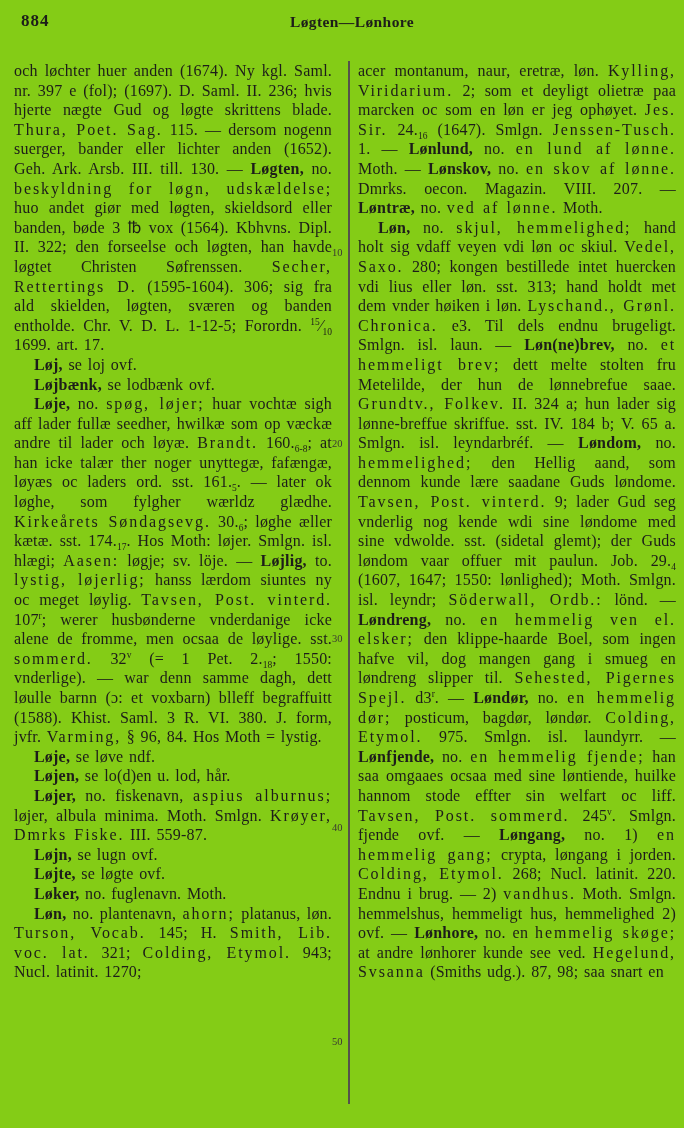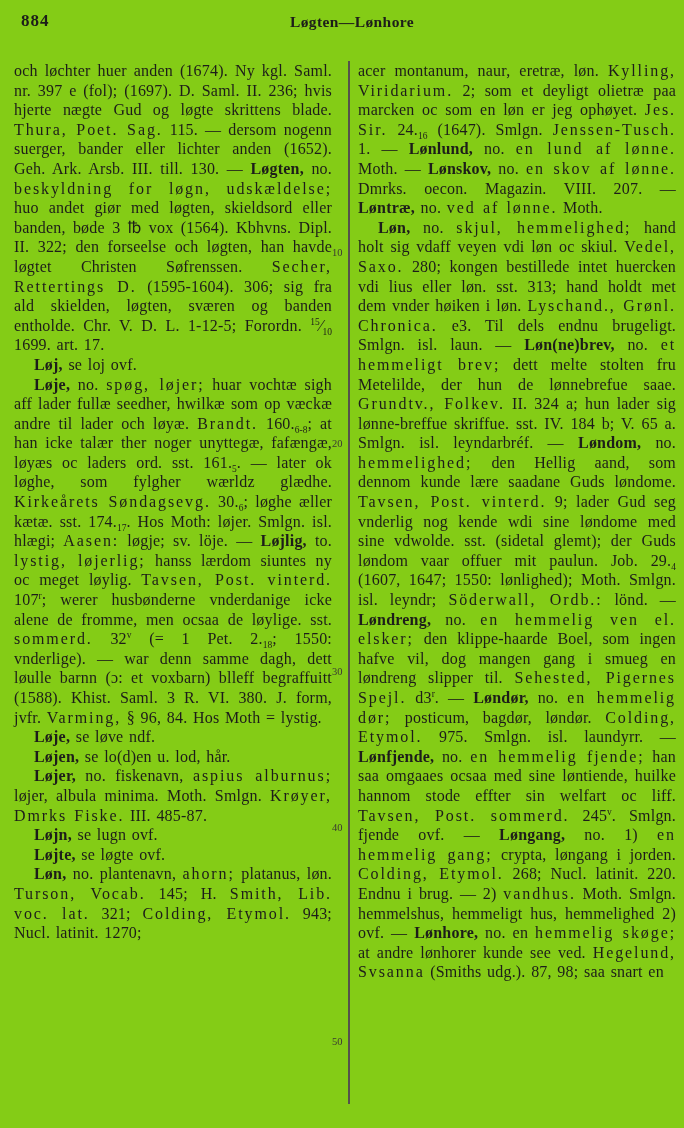--- a/index.html
+++ b/index.html
@@ -62,34 +62,36 @@
 <body>
 
 <div class="page">
   <div class="pagenum">884</div>
   <div class="running-title">Løgten—Lønhore</div>
 
   <div class="columns">
     <div class="col col-left" id="col-left">
         <p class="para"><span>och løchter huer anden (1674). Ny kgl. Saml. nr. 397 e (fol); (1697). D. Saml. II. 236; hvis hjerte nægte Gud og løgte skrittens blade. </span><span class="sp">Thura, Poet. Sag.</span><span> 115. — dersom nogenn suerger, bander eller lichter anden (1652). Geh. Ark. Arsb. III. till. 130. — </span><span class="b">Løgten,</span><span> no. </span><span class="sp">beskyldning for løgn, udskældelse;</span><span> huo andet giør med løgten, skieldsord eller banden, bøde 3 ℔ vox (1564). Kbhvns. Dipl. II. 322; den forseelse och løgten, han havde løgtet Christen Søfrenssen. </span><span class="sp">Secher, Rettertings D.</span><span> (1595-1604). 306; sig fra ald skielden, løgten, sværen og banden entholde. Chr. V. D. L. 1-12-5; Forordn. </span><span class="sup">15</span><span>⁄</span><span class="sub">10</span><span> 1699. art. 17.</span></p>
         <p class="para indent"><span class="b">Løj,</span><span> se loj ovf.</span></p>
+        <p class="para indent"><span class="b">Løjbænk,</span><span> se lodbænk ovf.</span></p>
         <p class="para indent"><span class="b">Løje,</span><span> no. </span><span class="sp">spøg, løjer;</span><span> huar vochtæ sigh aff lader fullæ seedher, hwilkæ som op væckæ andre til lader och løyæ. </span><span class="sp">Brandt.</span><span> 160.</span><span class="sub">6-8</span><span>; at han icke talær ther noger unyttegæ, fafængæ, løyæs oc laders ord. sst. 161.</span><span class="sub">5</span><span>. — later ok løghe, som fylgher wærldz glædhe. </span><span class="sp">Kirkeårets Søndagsevg.</span><span> 30.</span><span class="sub">6</span><span>; løghe æller kætæ. sst. 174.</span><span class="sub">17</span><span>. Hos Moth: løjer. Smlgn. isl. hlægi; </span><span class="sp">Aasen:</span><span> løgje; sv. löje. — </span><span class="b">Løjlig,</span><span> to. </span><span class="sp">lystig, løjerlig;</span><span> hanss lærdom siuntes ny oc meget løylig. </span><span class="sp">Tavsen, Post. vinterd.</span><span> 107</span><span class="sup">r</span><span>; werer husbønderne vnderdanige icke alene de fromme, men ocsaa de løylige. sst. </span><span class="sp">sommerd.</span><span> 32</span><span class="sup">v</span><span> (= 1 Pet. 2.</span><span class="sub">18</span><span>; 1550: vnderlige). — war denn samme dagh, dett løulle barnn (ɔ: et voxbarn) blleff begraffuitt (1588). Khist. Saml. 3 R. VI. 380. J. form, jvfr. </span><span class="sp">Varming,</span><span> § 96, 84. Hos Moth = lystig.</span></p>
         <p class="para indent"><span class="b">Løje,</span><span> se løve ndf.</span></p>
         <p class="para indent"><span class="b">Løjen,</span><span> se lo(d)en u. lod, hår.</span></p>
-        <p class="para indent"><span class="b">Løjer,</span><span> no. fiskenavn, </span><span class="sp">aspius alburnus;</span><span> løjer, albula minima. Moth. Smlgn. </span><span class="sp">Krøyer, Dmrks Fiske.</span><span> III. 485-87.</span></p>
+        <p class="para indent"><span class="b">Løjer,</span><span> no. fiskenavn, </span><span class="sp">aspius alburnus;</span><span> løjer, albula minima. Moth. Smlgn. </span><span class="sp">Krøyer, Dmrks Fiske.</span><span> III. 559-87.</span></p>
         <p class="para indent"><span class="b">Løjn,</span><span> se lugn ovf.</span></p>
         <p class="para indent"><span class="b">Løjte,</span><span> se løgte ovf.</span></p>
+        <p class="para indent"><span class="b">Løker,</span><span> no. fuglenavn. Moth.</span></p>
         <p class="para indent"><span class="b">Løn,</span><span> no. plantenavn, </span><span class="sp">ahorn;</span><span> platanus, løn. </span><span class="sp">Turson, Vocab.</span><span> 145; H. </span><span class="sp">Smith, Lib. voc. lat.</span><span> 321; </span><span class="sp">Colding, Etymol.</span><span> 943; Nucl. latinit. 1270;</span></p>
       </div>
     <div class="divider"></div>
     <div class="col col-right" id="col-right">
         <p class="para"><span>acer montanum, naur, eretræ, løn. </span><span class="sp">Kylling, Viridarium.</span><span> 2; som et deyligt olietræ paa marcken oc som en løn er jeg ophøyet. </span><span class="sp">Jes. Sir.</span><span> 24.</span><span class="sub">16</span><span> (1647). Smlgn. </span><span class="sp">Jenssen-Tusch.</span><span> 1. — </span><span class="b">Lønlund,</span><span> no. </span><span class="sp">en lund af lønne.</span><span> Moth. — </span><span class="b">Lønskov,</span><span> no. </span><span class="sp">en skov af lønne.</span><span> Dmrks. oecon. Magazin. VIII. 207. — </span><span class="b">Løntræ,</span><span> no. </span><span class="sp">ved af lønne.</span><span> Moth.</span></p>
         <p class="para indent"><span class="b">Løn,</span><span> no. </span><span class="sp">skjul, hemmelighed;</span><span> hand holt sig vdaff veyen vdi løn oc skiul. </span><span class="sp">Vedel, Saxo.</span><span> 280; kongen bestillede intet huercken vdi lius eller løn. sst. 313; hand holdt met dem vnder høiken i løn. </span><span class="sp">Lyschand., Grønl. Chronica.</span><span> e3. Til dels endnu brugeligt. Smlgn. isl. laun. — </span><span class="b">Løn(ne)brev,</span><span> no. </span><span class="sp">et hemmeligt brev;</span><span> dett melte stolten fru Metelilde, der hun de lønnebrefue saae. </span><span class="sp">Grundtv., Folkev.</span><span> II. 324 a; hun lader sig lønne-breffue skriffue. sst. IV. 184 b; V. 65 a. Smlgn. isl. leyndarbréf. — </span><span class="b">Løndom,</span><span> no. </span><span class="sp">hemmelighed;</span><span> den Hellig aand, som dennom kunde lære saadane Guds løndome. </span><span class="sp">Tavsen, Post. vinterd.</span><span> 9; lader Gud seg vnderlig nog kende wdi sine løndome med sine vdwolde. sst. (sidetal glemt); der Guds løndom vaar offuer mit paulun. Job. 29.</span><span class="sub">4</span><span> (1607, 1647; 1550: lønlighed); Moth. Smlgn. isl. leyndr; </span><span class="sp">Söderwall, Ordb.:</span><span> lönd. — </span><span class="b">Løndreng,</span><span> no. </span><span class="sp">en hemmelig ven el. elsker;</span><span> den klippe-haarde Boel, som ingen hafve vil, dog mangen gang i smueg en løndreng slipper til. </span><span class="sp">Sehested, Pigernes Spejl.</span><span> d3</span><span class="sup">r</span><span>. — </span><span class="b">Løndør,</span><span> no. </span><span class="sp">en hemmelig dør;</span><span> posticum, bagdør, løndør. </span><span class="sp">Colding, Etymol.</span><span> 975. Smlgn. isl. laundyrr. — </span><span class="b">Lønfjende,</span><span> no. </span><span class="sp">en hemmelig fjende;</span><span> han saa omgaaes ocsaa med sine løntiende, huilke hannom stode effter sin welfart oc liff. </span><span class="sp">Tavsen, Post. sommerd.</span><span> 245</span><span class="sup">v</span><span>. Smlgn. fjende ovf. — </span><span class="b">Løngang,</span><span> no. 1) </span><span class="sp">en hemmelig gang;</span><span> crypta, løngang i jorden. </span><span class="sp">Colding, Etymol.</span><span> 268; Nucl. latinit. 220. Endnu i brug. — 2) </span><span class="sp">vandhus.</span><span> Moth. Smlgn. hemmelshus, hemmeligt hus, hemmelighed 2) ovf. — </span><span class="b">Lønhore,</span><span> no. en </span><span class="sp">hemmelig skøge;</span><span> at andre lønhorer kunde see ved. </span><span class="sp">Hegelund, Svsanna</span><span> (Smiths udg.). 87, 98; saa snart en</span></p>
       </div>
   </div>
 
   <div id="gutter"></div>
 <span class="gutter-num" style="top: 247px; left: 332px;">10</span>
     <span class="gutter-num" style="top: 438px; left: 332px;">20</span>
-    <span class="gutter-num" style="top: 633px; left: 332px; margin-top: 33px;">30</span>
+    <span class="gutter-num" style="top: 633px; left: 332px;">30</span>
     <span class="gutter-num" style="top: 822px; left: 332px;">40</span>
     <span class="gutter-num" style="top: 1013px; left: 332px; margin-top: 23px;">50</span>
   </div>
 
 </body></html>

